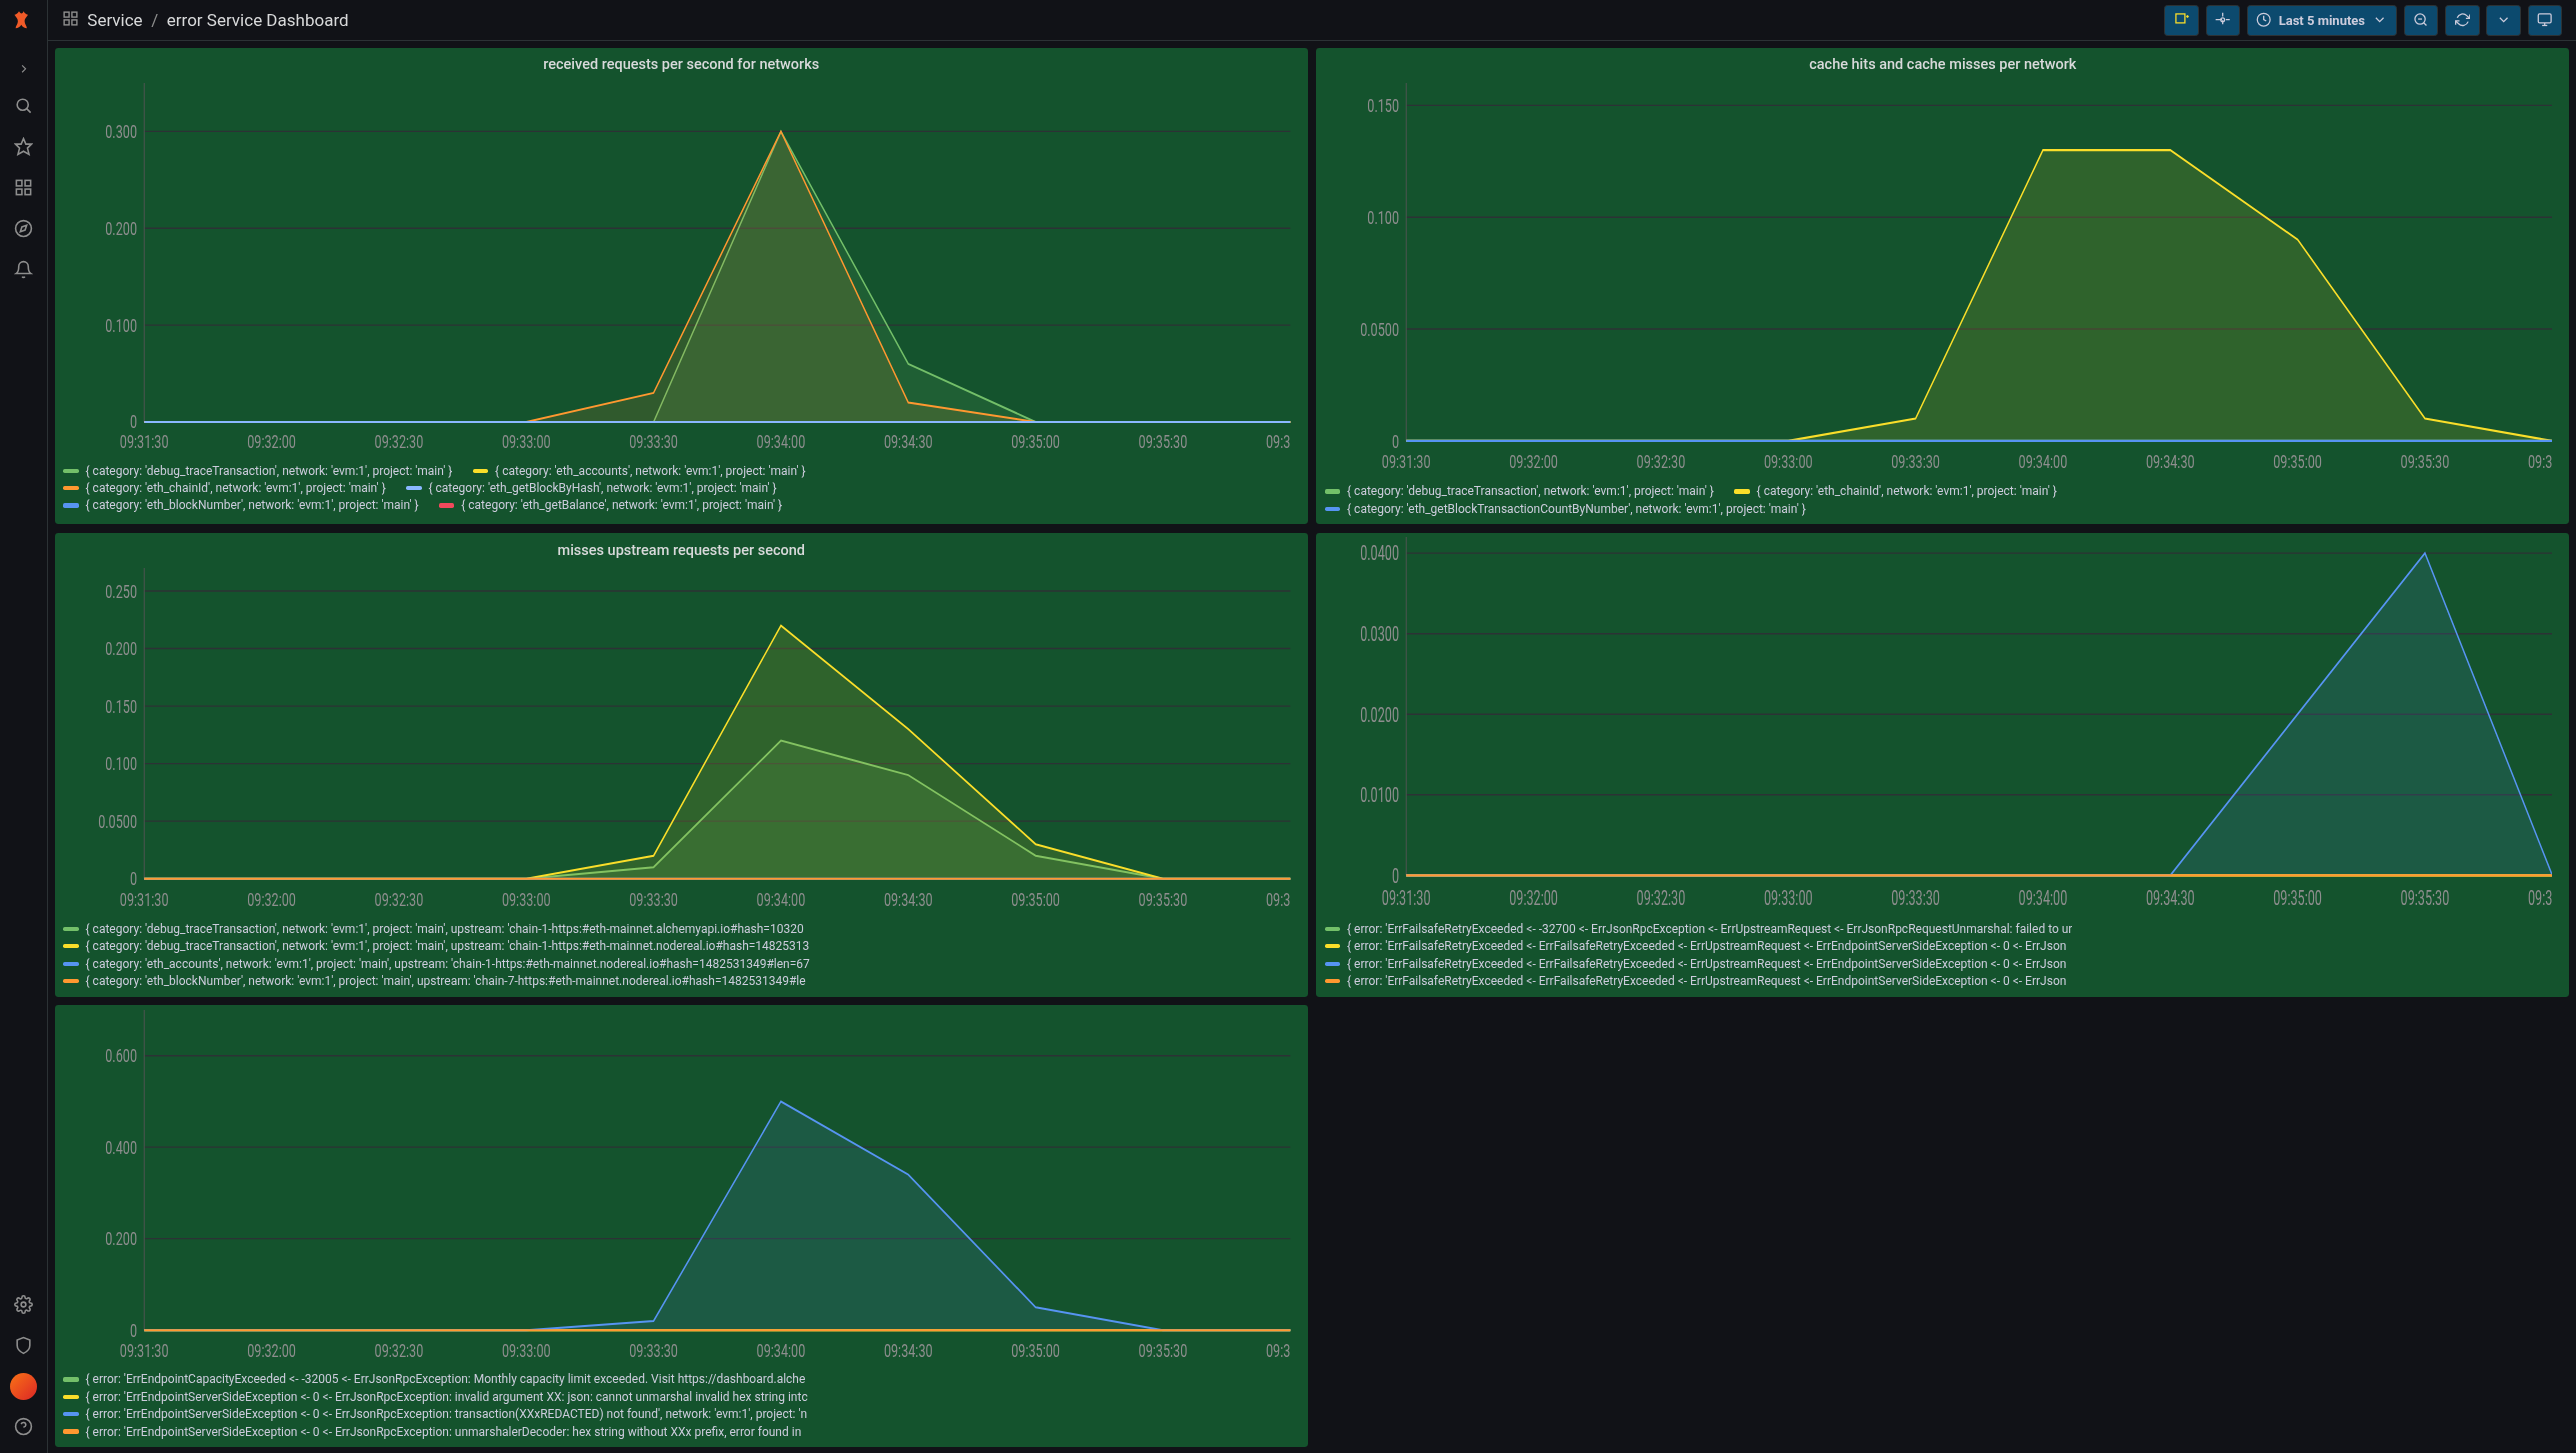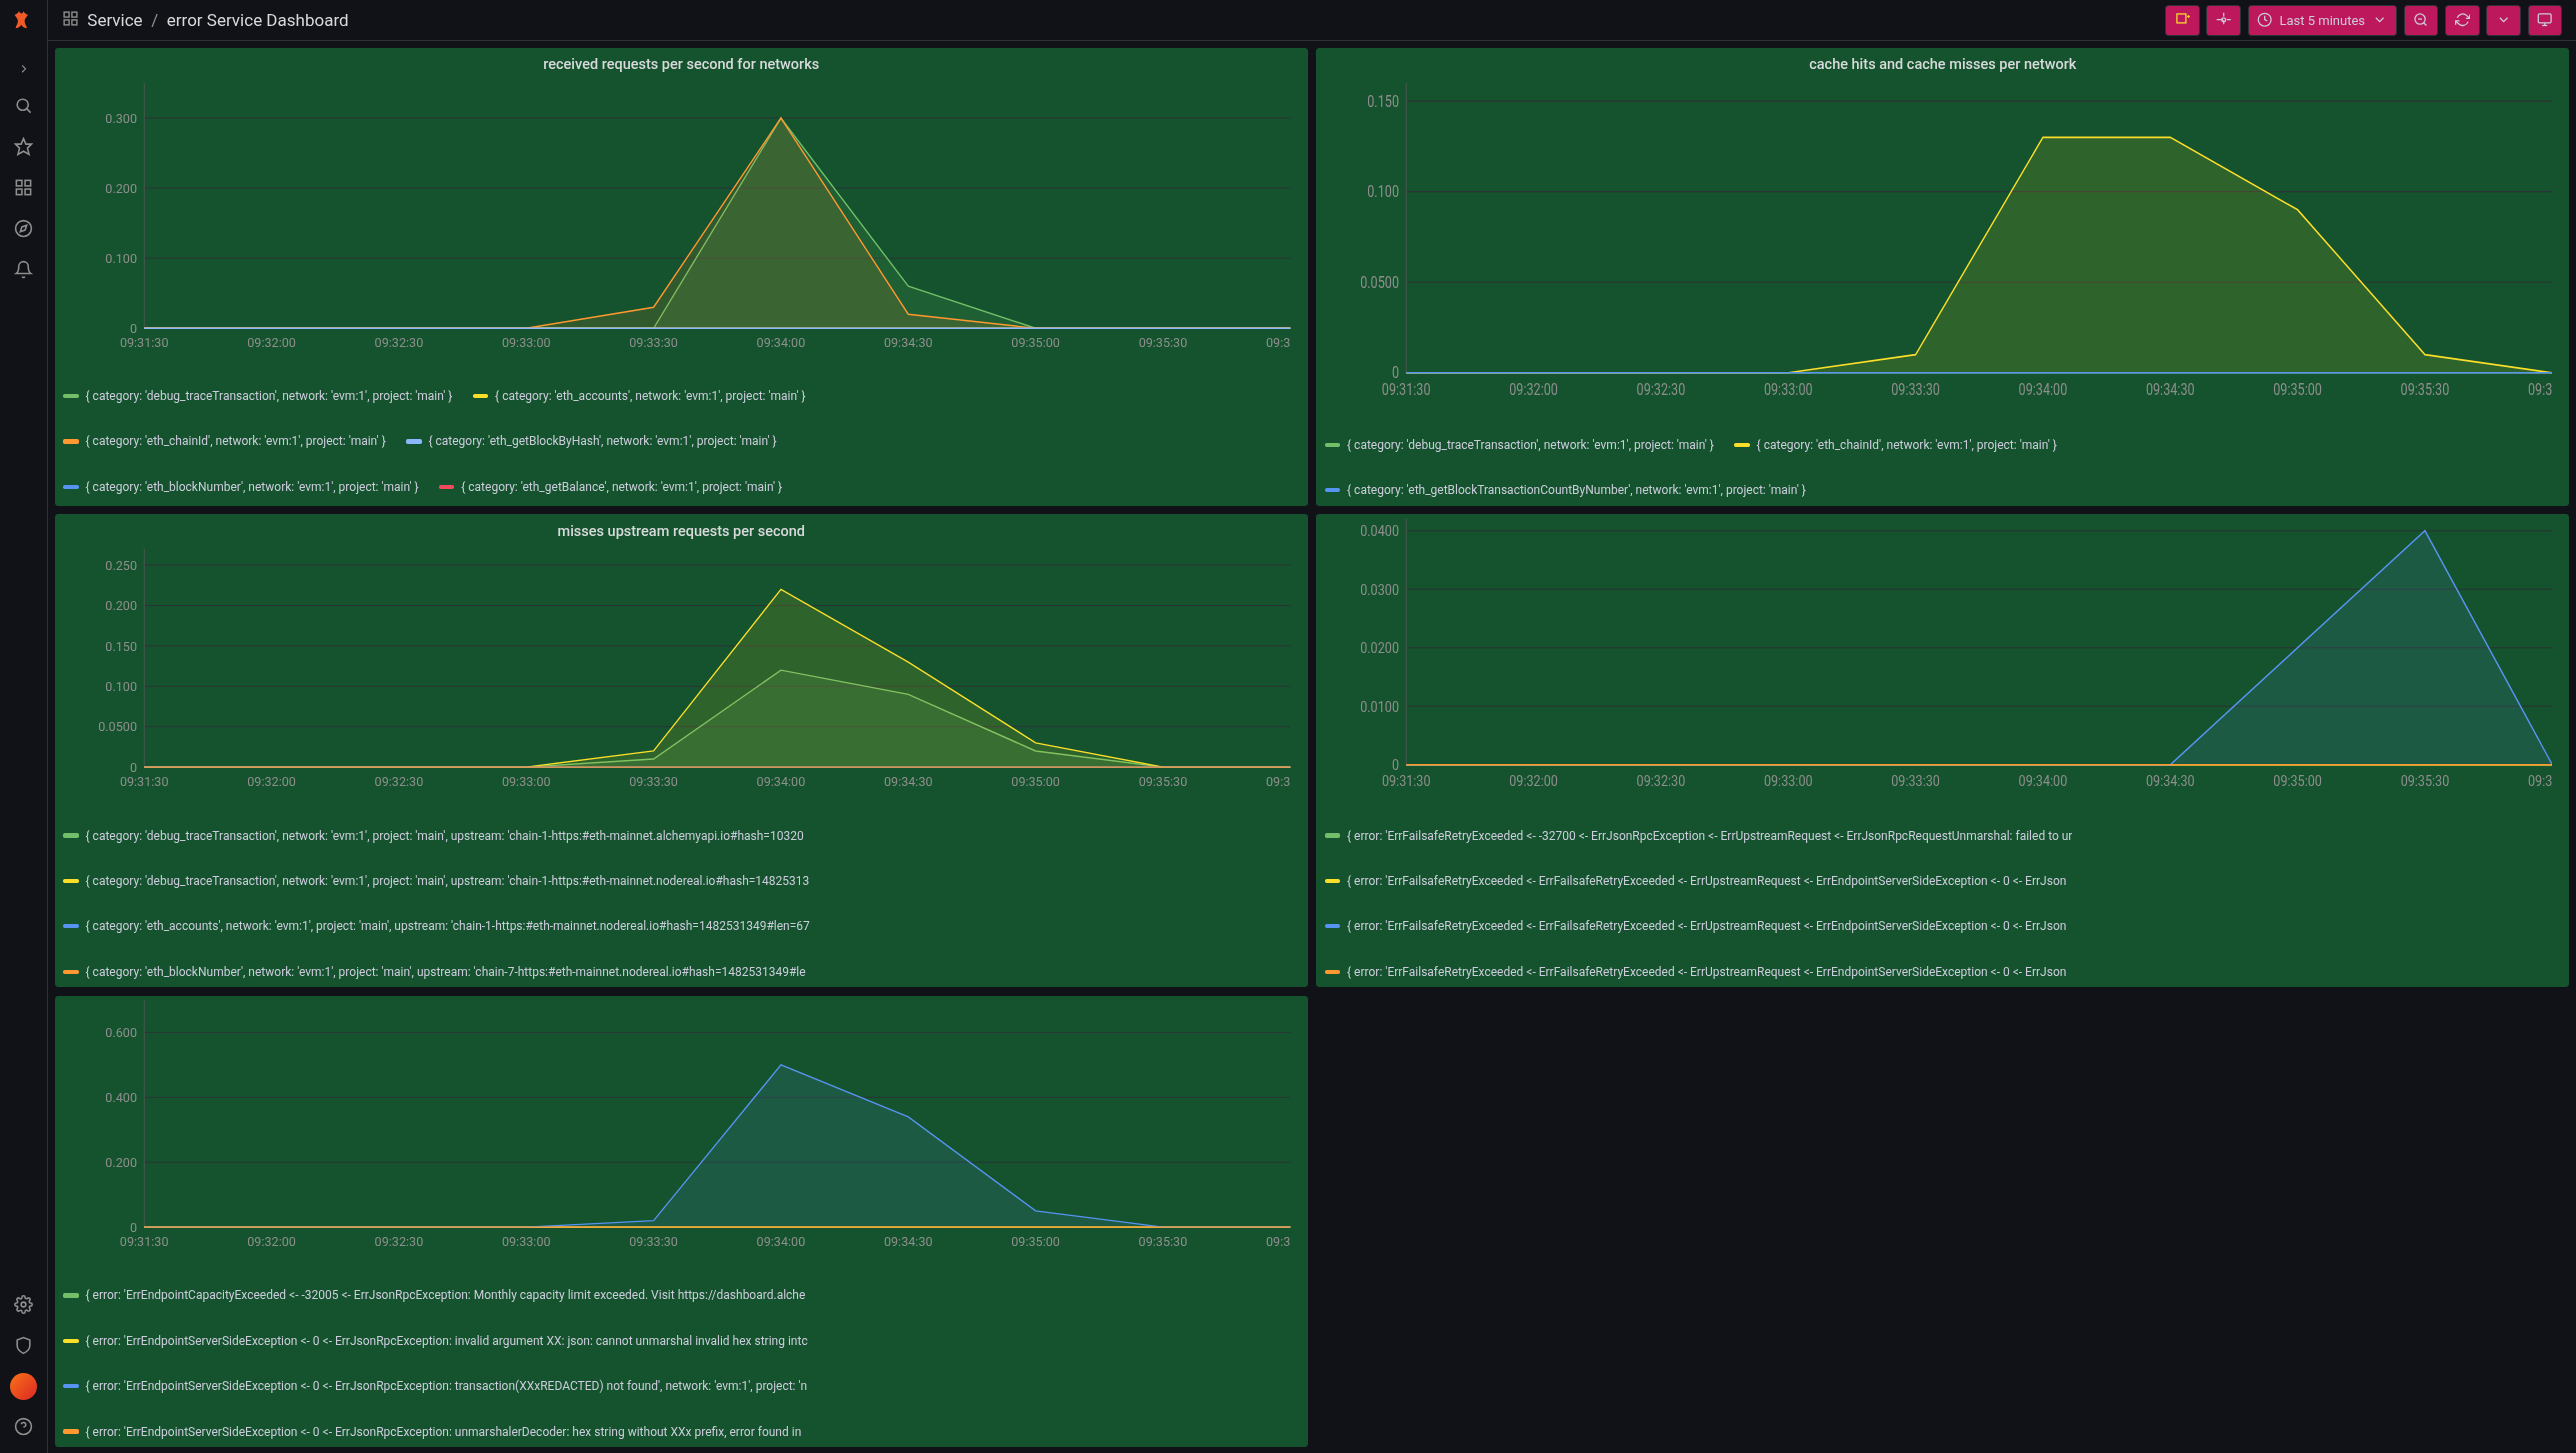--- a/index.html
+++ b/index.html
@@ -69,29 +69,30 @@
 }
 .breadcrumb span.sep { color: #8e8e8e; }
 .toolbar {
   display: flex;
   align-items: center;
   gap: 6.8px;
   margin-left: auto;
 }
 .tb-btn {
   height: 31px;
-  background: #be185d;
+  background: #0c4a6e;
   border: 0.9px solid #2c3235;
   border-radius: 3.4px;
   display: flex;
   align-items: center;
   justify-content: center;
   padding: 0 8.6px;
   cursor: pointer;
   color: #ccccdc;
+  font-weight: bold;
 }
 .tb-btn svg { width: 15.4px; height: 15.4px; }
 .time-picker {
   display: flex;
   align-items: center;
   gap: 6.8px;
   font-size: 13px;
 }
 .dash-body {
   flex: 1;
@@ -135,21 +136,20 @@
   white-space: nowrap;
   overflow: hidden;
 }
 .legend-item {
   display: flex;
   align-items: center;
   gap: 6.8px;
   white-space: nowrap;
   overflow: hidden;
   text-overflow: ellipsis;
-  margin-top: 28px;
 }
 .swatch {
   width: 15.4px;
   height: 4.3px;
   border-radius: 1.7px;
   flex-shrink: 0;
 }
 svg.plot { width: 100%; height: 100%; }
 .avatar {
   width: 27px;

